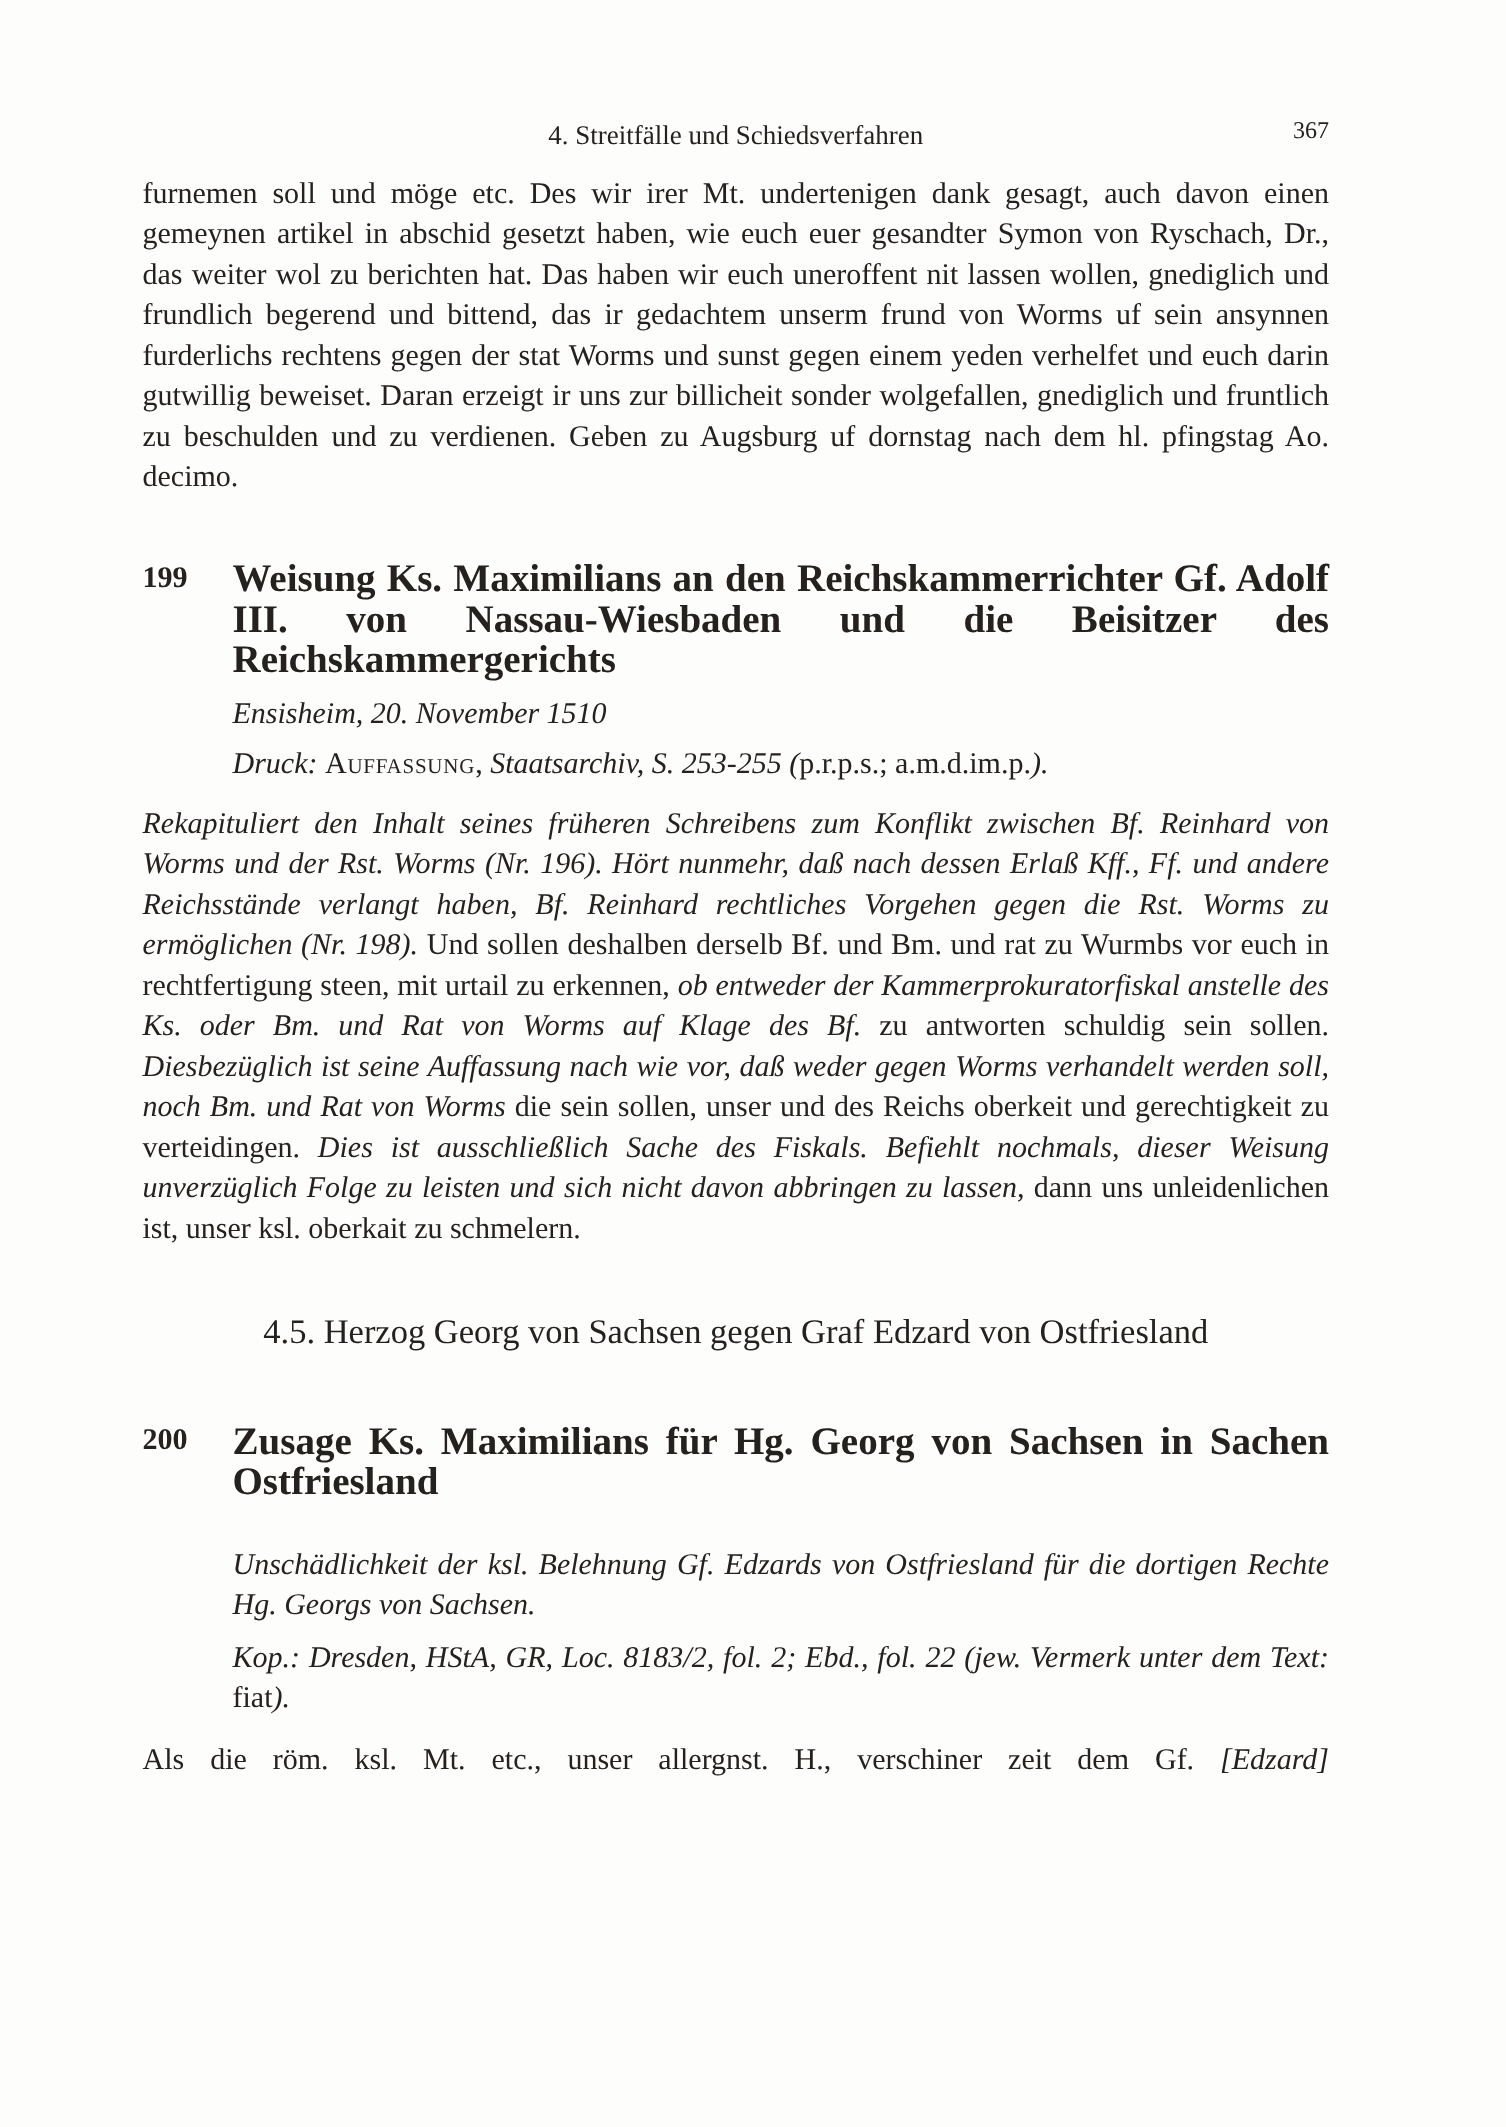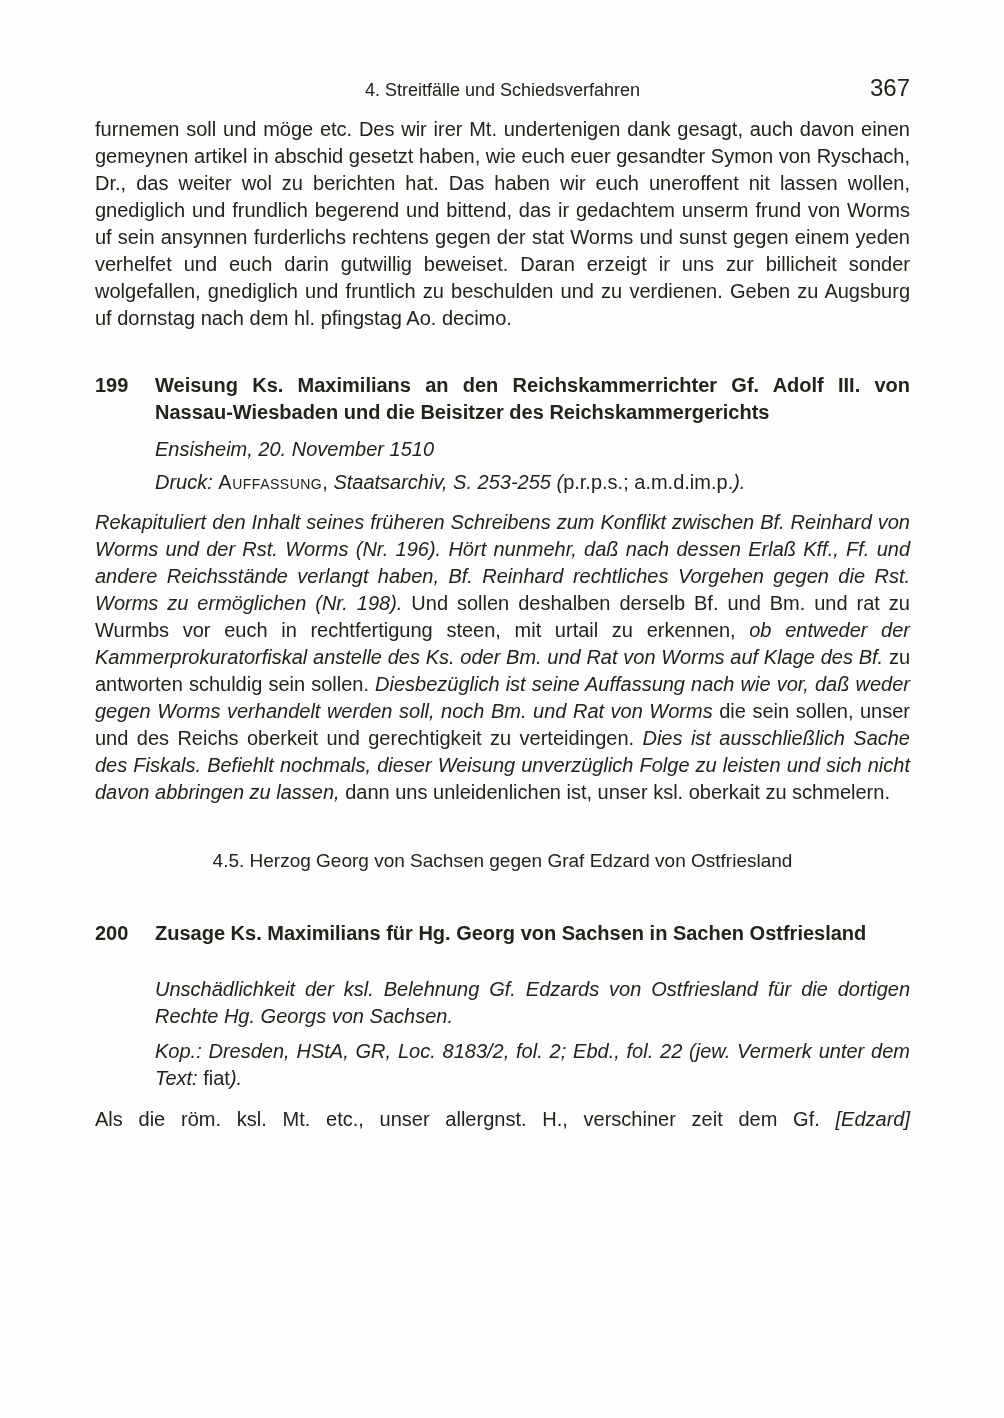--- a/index.html
+++ b/index.html
@@ -5,61 +5,61 @@
   * { box-sizing: border-box; }
   html, body { margin: 0; padding: 0; background: #ffffff; }
 
   .page {
     position: relative;
     width: 1004px;
     height: 1418px;
     margin: 0 auto;
     background: #fdfdfb;
     color: #24211f;
-    font-family: Liberation Sans, sans-serif;
+    font-family: Liberation Serif, serif;
     font-size: 20px;
     line-height: 27px;
-    padding: 78px 94px 0 95px;
+    padding: 78px 118px 0 95px;
     overflow: hidden;
   }
 
   
   .page-header {
     position: relative;
     text-align: center;
     font-size: 18px;
     line-height: 24px;
     margin-bottom: 14px;
   }
   .page-number {
     position: absolute;
     right: 0;
     top: -2px;
-    font-size: 24px;
+    font-size: 16px;
   }
 
   .body-par {
     margin: 0;
     text-align: justify;
     hyphens: auto;
   }
 
   
   .entry { margin-top: 40px; }
   .entry-head {
     display: flex;
     font-weight: bold;
   }
   .entry-number {
     width: 60px;
     flex-shrink: 0;
   }
   .entry-title {
     margin: 0;
-    font-size: 20px;
+    font-size: 26px;
     line-height: 27px;
     font-weight: bold;
     text-align: justify;
     flex: 1;
   }
   .entry-meta {
     margin: 0 0 0 60px;
     text-align: justify;
   }
   .entry-meta.place-date { margin-top: 10px; }
@@ -69,21 +69,21 @@
     margin-top: 13px;
   }
   .italic { font-style: italic; }
 
   .seg-i  { font-style: italic; }
   .seg-n  { font-style: normal; }
   .seg-sc { font-variant: small-caps; letter-spacing: 0.5px; }
 
   .section-heading {
     margin: 40px 0 44px 0;
-    font-size: 19px;
+    font-size: 23px;
     line-height: 30px;
     font-weight: normal;
     text-align: center;
   }
 
   .entry-200 { margin-top: 0; }
   .entry-200 .entry-meta.place-date { margin-top: 8px; }
   .entry-200 .entry-meta.source { margin-top: 8px; }
 
   .opening-par {

